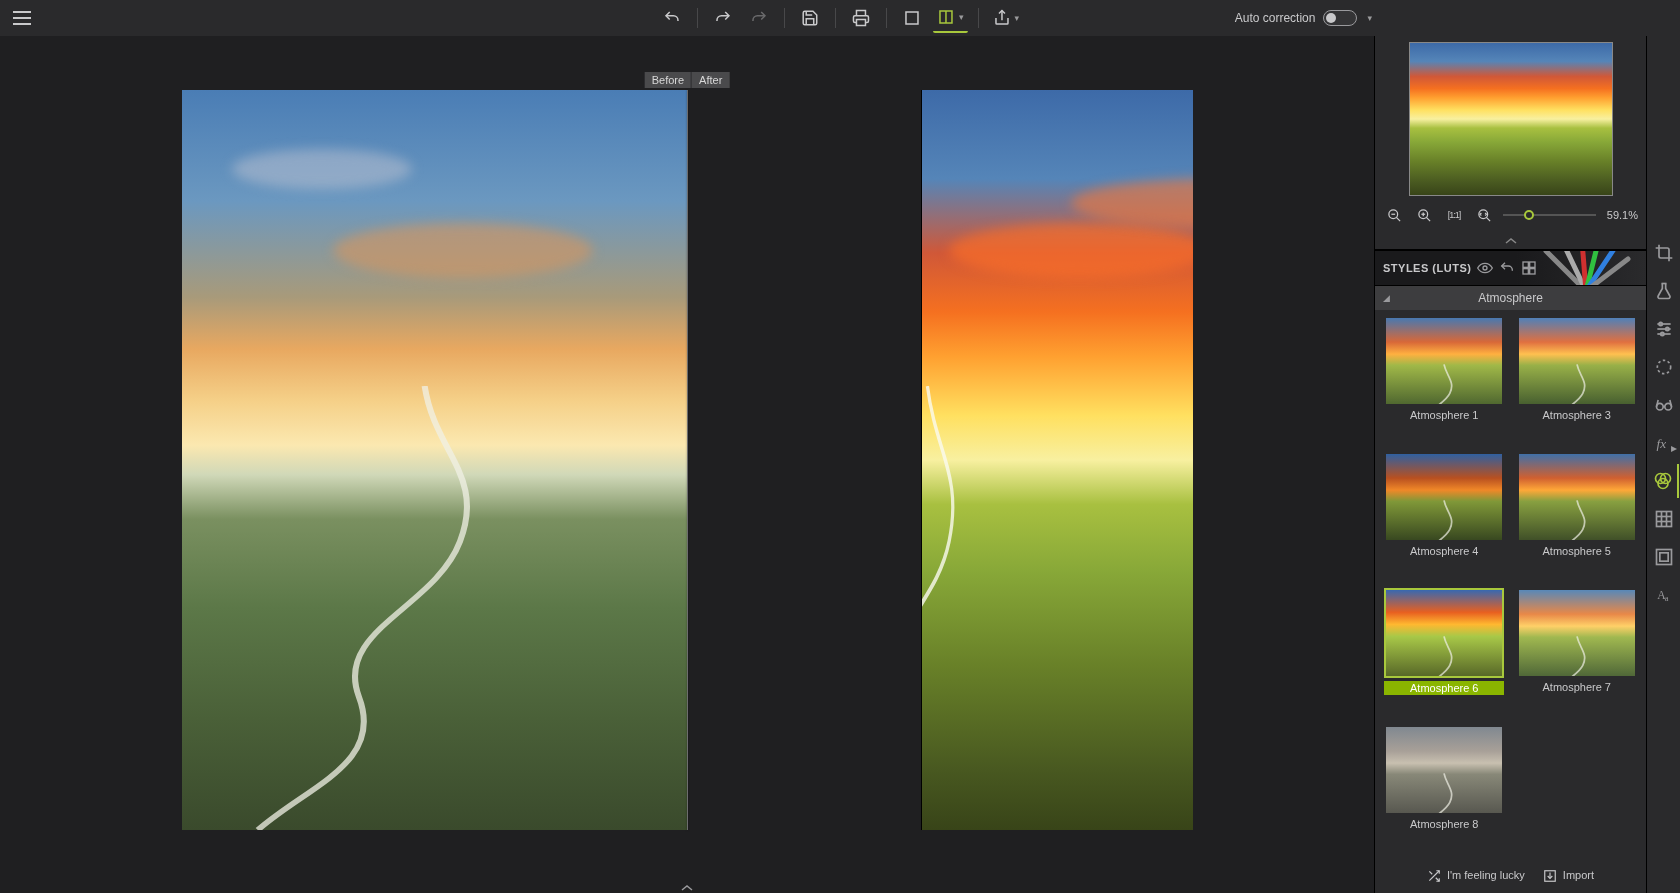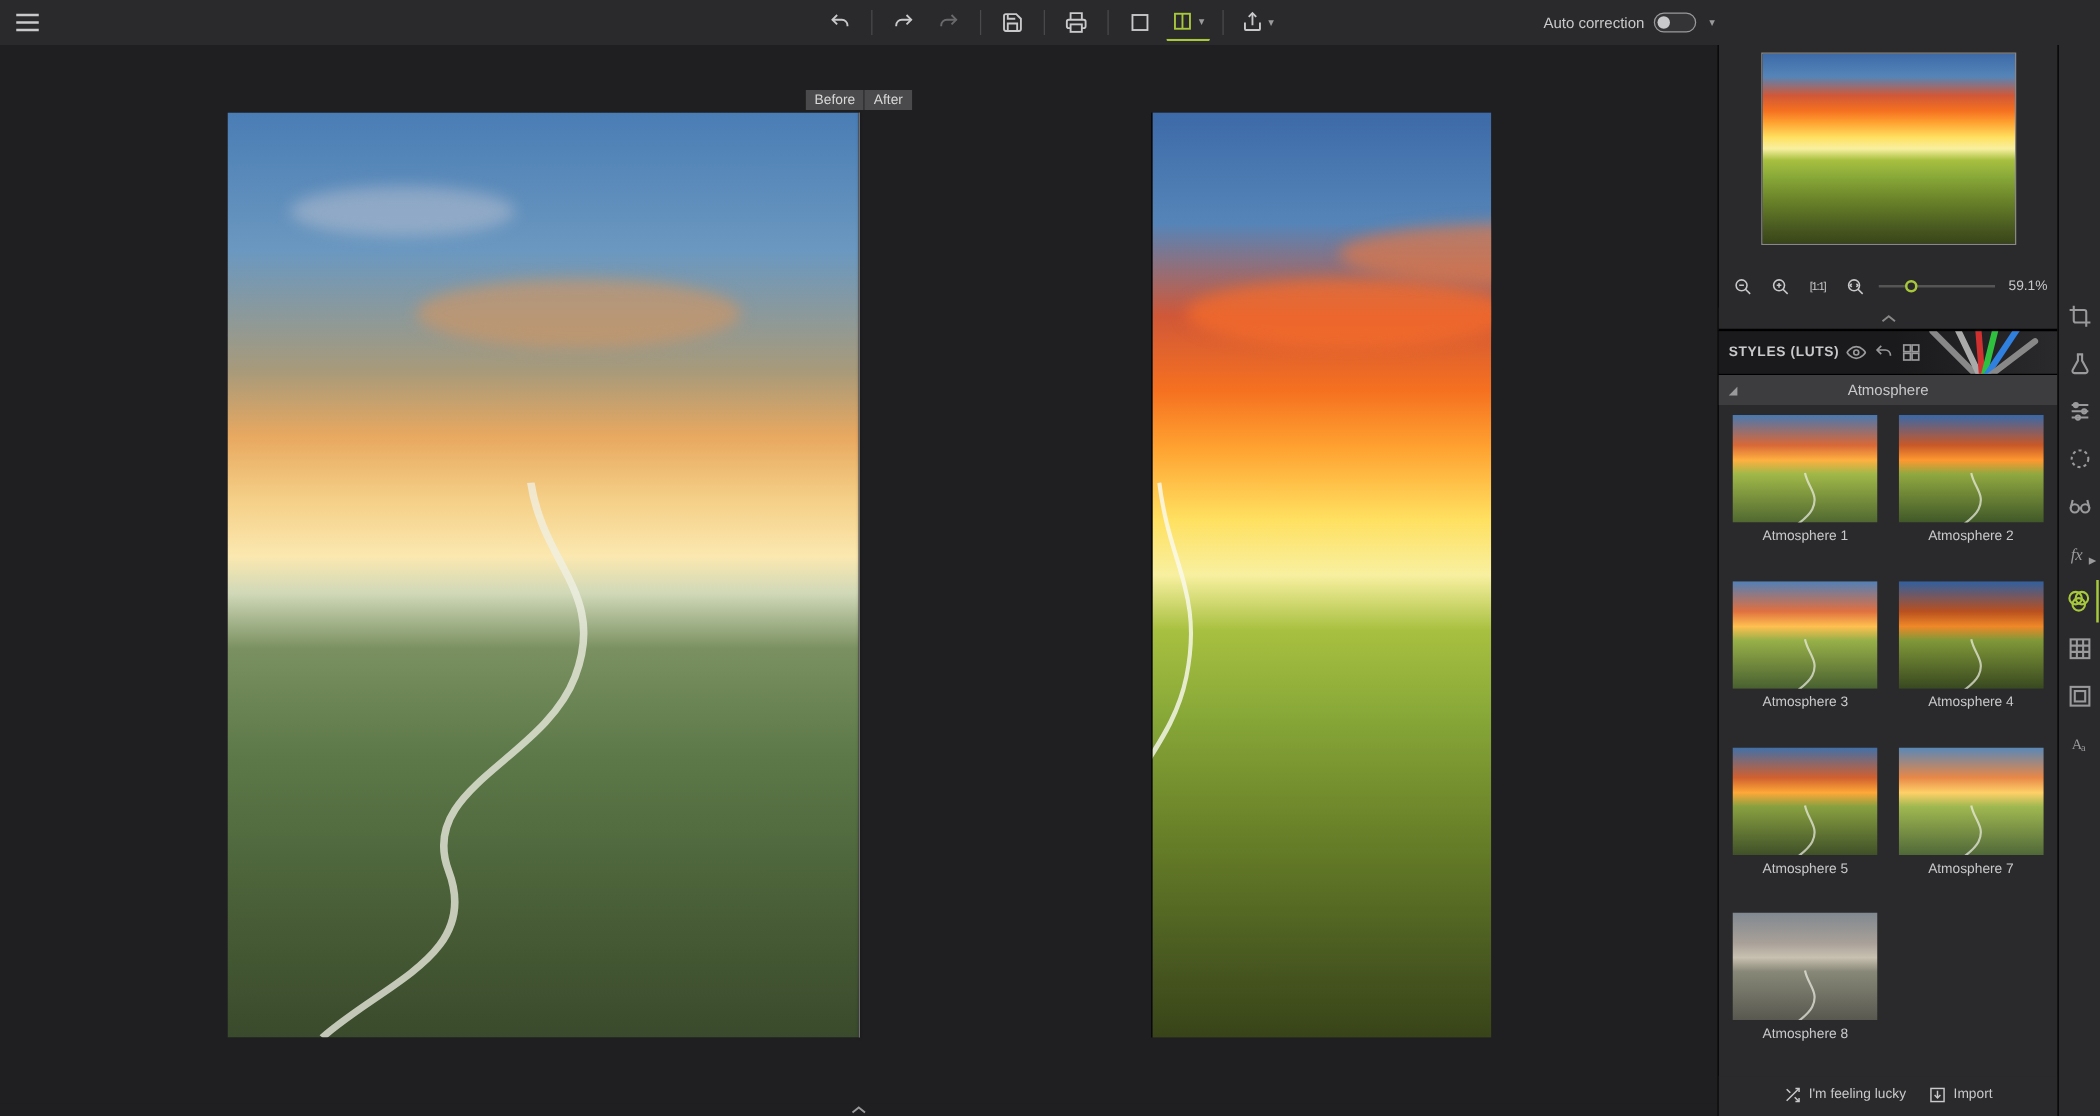--- a/index.html
+++ b/index.html
@@ -45,21 +45,21 @@
   .ba-labels{position:absolute;left:50%;top:-18px;transform:translateX(-50%);display:flex;white-space:nowrap;font-size:11px;}
   .ba-labels span{background:#4a4a4c;padding:2px 7px;color:#d8d8d8;}
   .ba-labels span:first-child{border-right:1px solid #2a2a2c;}
   .canvas-handle{height:10px;display:flex;align-items:center;justify-content:center;background:var(--bg);}
   .canvas-handle svg{width:14px;height:8px;color:var(--text-dim);}
   
   .right{width:272px;background:var(--bg2);display:flex;flex-direction:column;border-left:1px solid #000;}
   .navigator{padding:6px;display:flex;justify-content:center;}
   .nav-img{width:204px;height:154px;border:1px solid #888;position:relative;overflow:hidden;}
   .nav-img .sky.after{position:absolute;inset:0;}
-  .zoom-row{display:flex;align-items:center;gap:8px;padding:2px 8px 6px 8px;margin-top:14px;}
+  .zoom-row{display:flex;align-items:center;gap:8px;padding:2px 8px 6px 8px;}
   .zoom-row .ibtn{width:22px;height:22px;}
   .zoom-row .ibtn svg{width:15px;height:15px;}
   .zoom-slider{flex:1;height:14px;position:relative;display:flex;align-items:center;}
   .zoom-slider .track{height:2px;background:#555;width:100%;position:relative;}
   .zoom-slider .knob{position:absolute;left:28%;top:50%;width:10px;height:10px;border:2px solid var(--accent);border-radius:50%;background:var(--bg2);transform:translate(-50%,-50%);}
   .zoom-val{font-size:11px;color:var(--text);min-width:34px;text-align:right;}
   .section-hdr{height:36px;background:linear-gradient(90deg,#1a1a1c 0%,#1a1a1c 52%,#2a2a2c 100%);display:flex;align-items:center;padding:0 8px;gap:6px;font-size:11px;letter-spacing:.5px;position:relative;overflow:hidden;border-top:1px solid #000;border-bottom:1px solid #000;}
   .section-hdr .fan{position:absolute;right:0;top:-10px;width:120px;height:56px;pointer-events:none;}
   .mini{width:16px;height:16px;display:flex;align-items:center;justify-content:center;color:var(--text-dim);cursor:pointer;}
   .collapse-row{height:18px;display:flex;align-items:center;justify-content:center;background:var(--bg2);border-bottom:1px solid #000;cursor:pointer;}
@@ -304,29 +304,20 @@
             <div class="thumb">
               <div class="tsky v1"></div>
     <svg class="troad" viewBox="0 0 100 100" preserveAspectRatio="none">
                 <path d="M50 40 C52 50 60 55 55 65 C50 75 35 78 38 88 C40 95 30 98 25 100" stroke="rgba(240,240,230,.7)" stroke-width="1.5" fill="none"></path>
               </svg>
   </div>
             <div class="lbl">Atmosphere 1</div>
           </div>
           <div class="preset">
             <div class="thumb">
-              <div class="tsky v2"></div>
-    <svg class="troad" viewBox="0 0 100 100" preserveAspectRatio="none">
-                <path d="M50 40 C52 50 60 55 55 65 C50 75 35 78 38 88 C40 95 30 98 25 100" stroke="rgba(240,240,230,.7)" stroke-width="1.5" fill="none"></path>
-              </svg>
-  </div>
-            <div class="lbl">Atmosphere 2</div>
-          </div>
-          <div class="preset">
-            <div class="thumb">
               <div class="tsky v3"></div>
     <svg class="troad" viewBox="0 0 100 100" preserveAspectRatio="none">
                 <path d="M50 40 C52 50 60 55 55 65 C50 75 35 78 38 88 C40 95 30 98 25 100" stroke="rgba(240,240,230,.7)" stroke-width="1.5" fill="none"></path>
               </svg>
   </div>
             <div class="lbl">Atmosphere 3</div>
           </div>
           <div class="preset">
             <div class="thumb">
               <div class="tsky v4"></div>
@@ -337,20 +328,29 @@
             <div class="lbl">Atmosphere 4</div>
           </div>
           <div class="preset">
             <div class="thumb">
               <div class="tsky v5"></div>
     <svg class="troad" viewBox="0 0 100 100" preserveAspectRatio="none">
                 <path d="M50 40 C52 50 60 55 55 65 C50 75 35 78 38 88 C40 95 30 98 25 100" stroke="rgba(240,240,230,.7)" stroke-width="1.5" fill="none"></path>
               </svg>
   </div>
             <div class="lbl">Atmosphere 5</div>
+          </div>
+          <div class="preset selected">
+            <div class="thumb">
+              <div class="tsky v6"></div>
+    <svg class="troad" viewBox="0 0 100 100" preserveAspectRatio="none">
+                <path d="M50 40 C52 50 60 55 55 65 C50 75 35 78 38 88 C40 95 30 98 25 100" stroke="rgba(240,240,230,.7)" stroke-width="1.5" fill="none"></path>
+              </svg>
+  </div>
+            <div class="lbl">Atmosphere 6</div>
           </div>
           <div class="preset">
             <div class="thumb">
               <div class="tsky v7"></div>
     <svg class="troad" viewBox="0 0 100 100" preserveAspectRatio="none">
                 <path d="M50 40 C52 50 60 55 55 65 C50 75 35 78 38 88 C40 95 30 98 25 100" stroke="rgba(240,240,230,.7)" stroke-width="1.5" fill="none"></path>
               </svg>
   </div>
             <div class="lbl">Atmosphere 7</div>
           </div>

